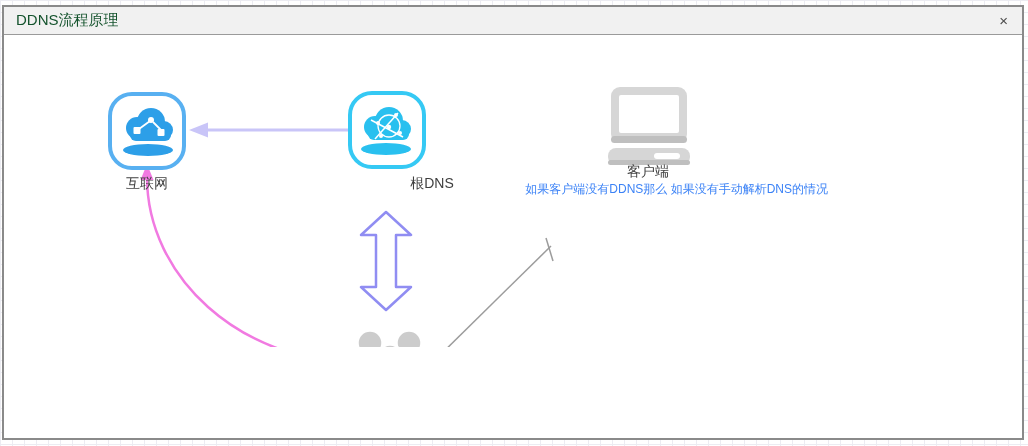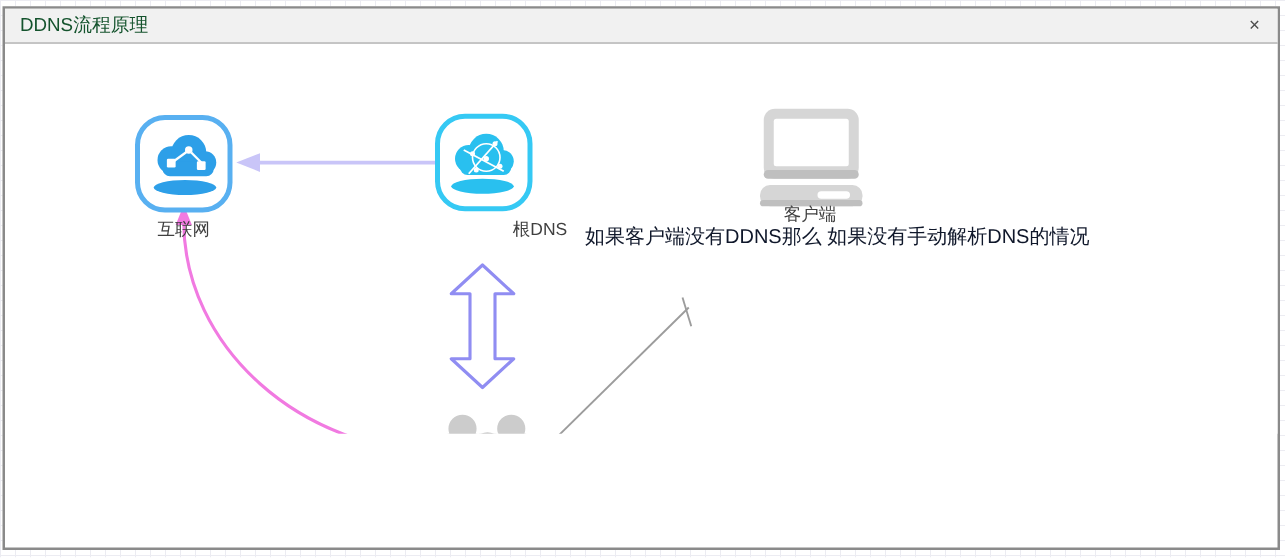--- a/index.html
+++ b/index.html
@@ -31,21 +31,21 @@
   .title{font-size:15px;color:#14532d;flex:1;}
   .close{font-size:15px;color:#4d4d4d;cursor:pointer;line-height:1;padding:2px;}
   .dlg-body{position:relative;width:1018px;height:312px;background:#fff;overflow:hidden;}
   .layer{position:absolute;left:0;top:0;}
   .node-label{
     position:absolute;transform:translateX(-50%);white-space:nowrap;
     font-size:14px;color:var(--c-text-color);
   }
   .annotation{
     position:absolute;left:644px;top:146px;transform:translateX(-50%);
-    width:360px;text-align:left;font-size:16px;line-height:17px;color:#0f172a;
+    width:360px;text-align:right;font-size:12px;line-height:17px;color:#3b82f6;
     white-space:nowrap;
   }
 </style>
 </head>
 <body>
 
 <div class="canvas">
   <div class="dialog">
     <div class="titlebar">
       <span class="title">DDNS流程原理</span>

